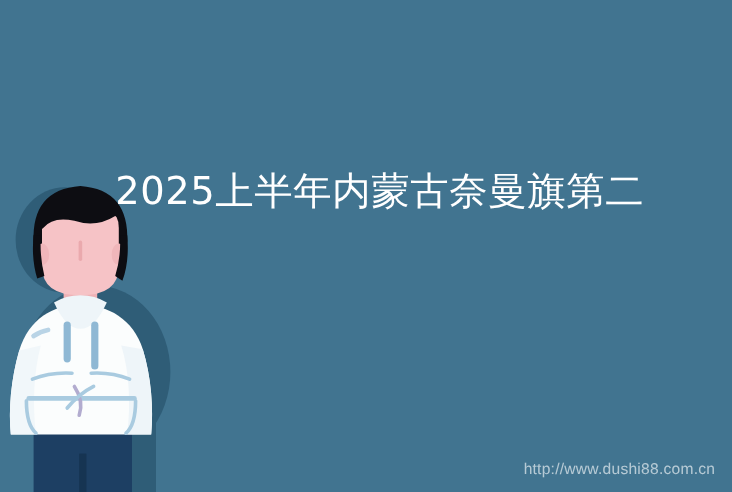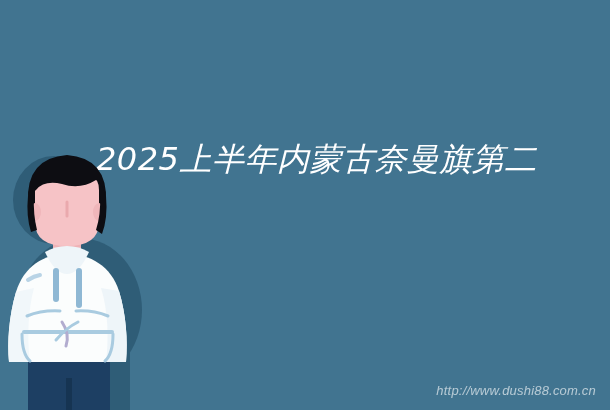--- a/index.html
+++ b/index.html
@@ -7,21 +7,20 @@
     padding: 0;
     background: #ffffff;
   }
   #banner {
     position: relative;
     width: 610px;
     height: 410px;
     overflow: hidden;
     background: #417490;
     font-family: "Liberation Sans", "DejaVu Sans", sans-serif;
-    font-style: italic;
   }
 
   
   #title-block {
     position: absolute;
     left: 96px;
     top: 138px;
     width: 400px;
     z-index: 5;
     pointer-events: none;

